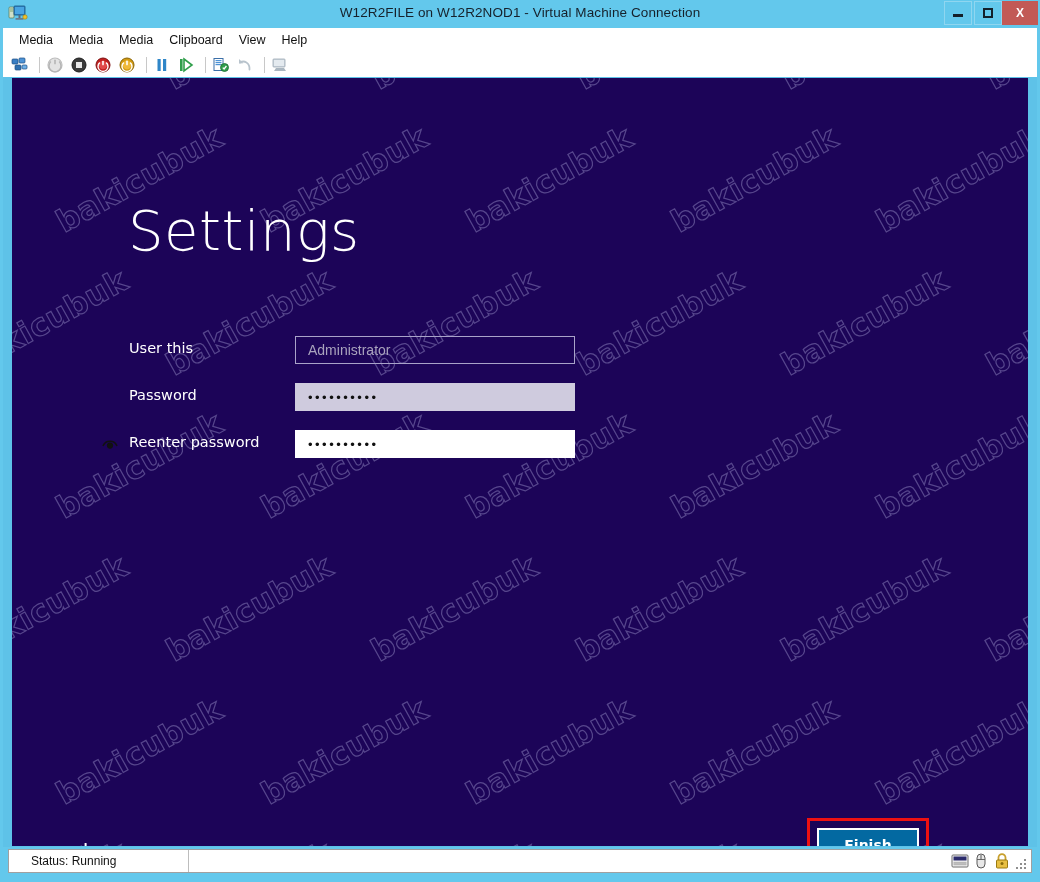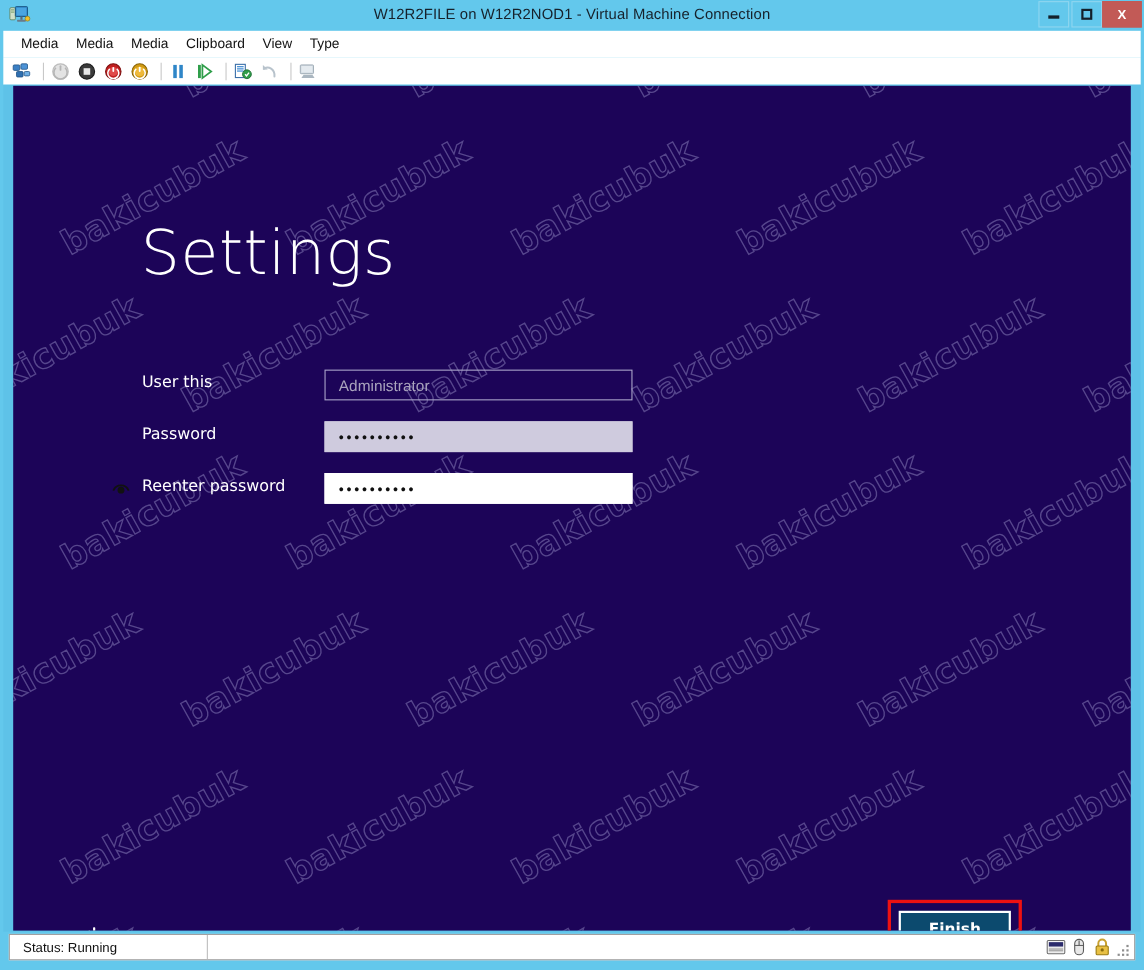--- a/index.html
+++ b/index.html
@@ -221,21 +221,21 @@
     left: 795px; top: 740px;
     width: 122px; height: 54px;
     border: 3px solid #ee1111;
     box-sizing: border-box;
     z-index: 8;
   }
   #finish-button {
     position: absolute;
     left: 805px; top: 750px;
     width: 102px; height: 34px;
-    background: #0c4a6e;
+    background: #0369a1;
     border: 2px solid #ffffff;
     box-sizing: border-box;
     display: flex; align-items: center; justify-content: center;
     color: #ffffff;
     font-size: 14px;
     font-weight: 600;
     z-index: 9;
     font-family: "DejaVu Sans", sans-serif;
   }
 
@@ -248,21 +248,21 @@
     border: 1px solid #a0a0a0;
     box-sizing: border-box;
     display: flex;
     align-items: center;
   }
   #status-pane {
     width: 180px;
     height: 22px;
     border-right: 1px solid #bdbdbd;
     display: flex; align-items: center;
-    padding-left: 12px;
+    padding-left: 22px;
     box-sizing: border-box;
     font-size: 12px;
     color: #111;
   }
   #status-spacer { flex: 1; }
   #status-icons {
     display: flex;
     align-items: center;
     padding-right: 4px;
     gap: 3px;
@@ -305,21 +305,21 @@
       <span>X</span>
     </div>
   </div>
 
   <div id="menubar">
     <div class="menu-item">Media</div>
     <div class="menu-item">Media</div>
     <div class="menu-item">Media</div>
     <div class="menu-item">Clipboard</div>
     <div class="menu-item">View</div>
-    <div class="menu-item">Type</div>
+    <div class="menu-item">Help</div>
   </div>
 
   <div id="toolbar">
     <span class="tb-icon">
       <svg width="20" height="18" viewBox="0 0 20 18">
         <rect x="2" y="3" width="6" height="5" rx="1" fill="#3b7fc4" stroke="#1d4f82" stroke-width="0.7"></rect>
         <rect x="9" y="2" width="6" height="5" rx="1" fill="#4d93d6" stroke="#1d4f82" stroke-width="0.7"></rect>
         <rect x="5" y="9" width="6" height="5" rx="1" fill="#2f6fb0" stroke="#1d4f82" stroke-width="0.7"></rect>
         <rect x="12" y="9" width="5" height="4" rx="1" fill="#6fb0e6" stroke="#1d4f82" stroke-width="0.7"></rect>
       </svg>

